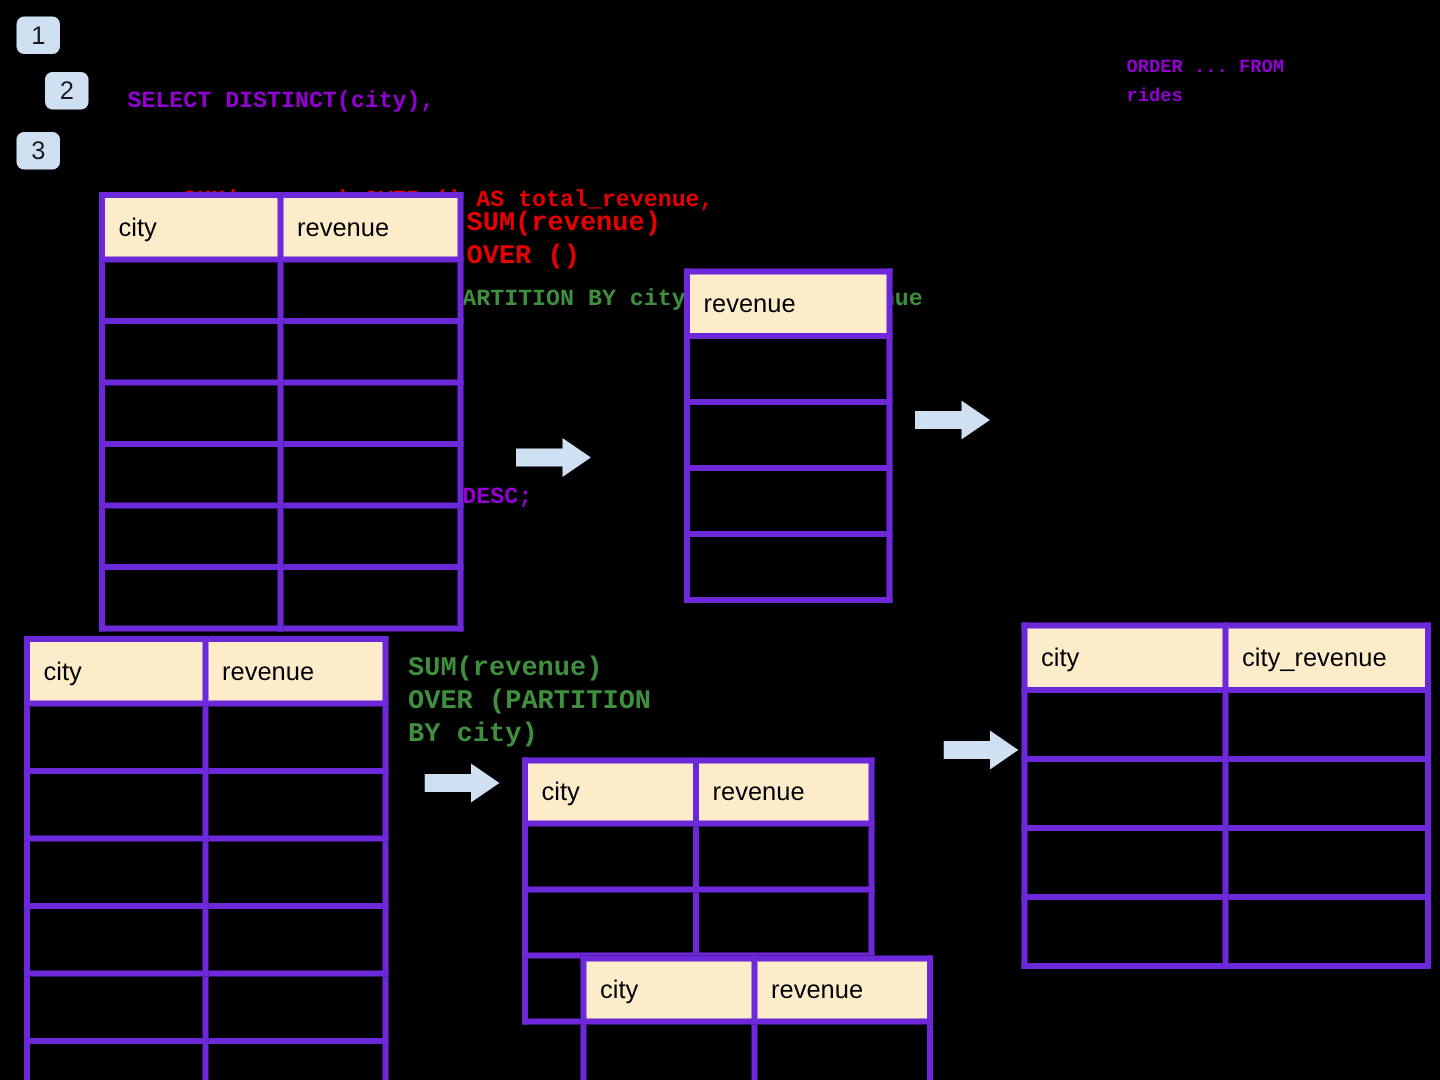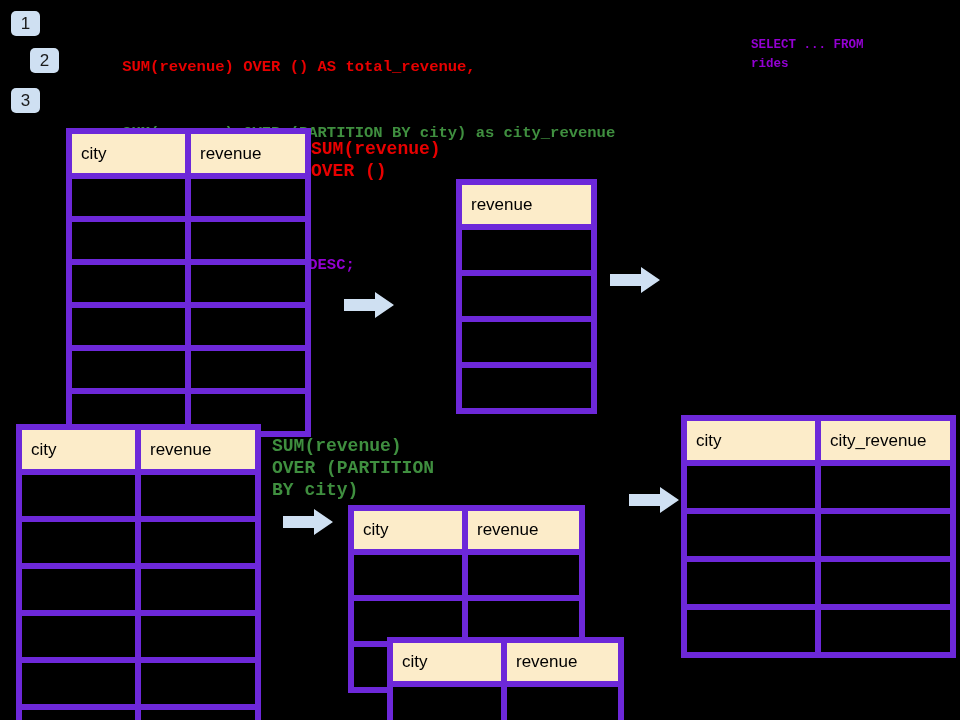--- a/index.html
+++ b/index.html
@@ -61,21 +61,21 @@
   }
 
   
   .tbl {
     position: absolute;
     border-collapse: collapse;
     table-layout: fixed;
     background: #000000;
   }
   .tbl td, .tbl th {
-    border: 6px solid #6d28d9;
+    border: 4px solid #6d28d9;
     padding: 0;
     margin: 0;
   }
   .tbl th {
     background: #fcecc9;
     color: #000000;
     font-family: "Liberation Sans", sans-serif;
     font-weight: normal;
     font-size: 17px;
     text-align: left;
@@ -99,27 +99,28 @@
     <span>1</span>
   </div>
   <div class="badge" style="left:30px; top:48px; width:29px; height:25px;">
     <span>2</span>
   </div>
   <div class="badge" style="left:11px; top:88px; width:29px; height:25px;">
     <span>3</span>
   </div>
 
   <div class="sql" style="left:85px; top:12px;">
+    <div class="sql-line" style="color:#9400d3;">SELECT DISTINCT(city),</div>
     <div class="sql-line" style="color:#e80000;">    SUM(revenue) OVER () AS total_revenue,</div>
     <div class="sql-line" style="color:#3f8f3f;">    SUM(revenue) OVER (PARTITION BY city) as city_revenue</div>
     <div class="sql-line" style="color:#9400d3;">  FROM rides</div>
     <div class="sql-line" style="color:#9400d3;">  ORDER by city_revenue DESC;</div>
   </div>
 
-  <div class="note-small" style="left:751px; top:36px; color:#9400d3;">SELECT ... FROM
+  <div class="note-small" style="left:751px; top:36px; color:#9400d3;">ORDER ... FROM
 rides</div>
 
   <div class="note" style="left:311px; top:138px; color:#e80000;">SUM(revenue)
 OVER ()</div>
 
   <div class="note" style="left:272px; top:435px; color:#3f8f3f;">SUM(revenue)
 OVER (PARTITION
 BY city)</div>
 
   <table class="tbl" style="left:66px; top:128px; width:239px;">

